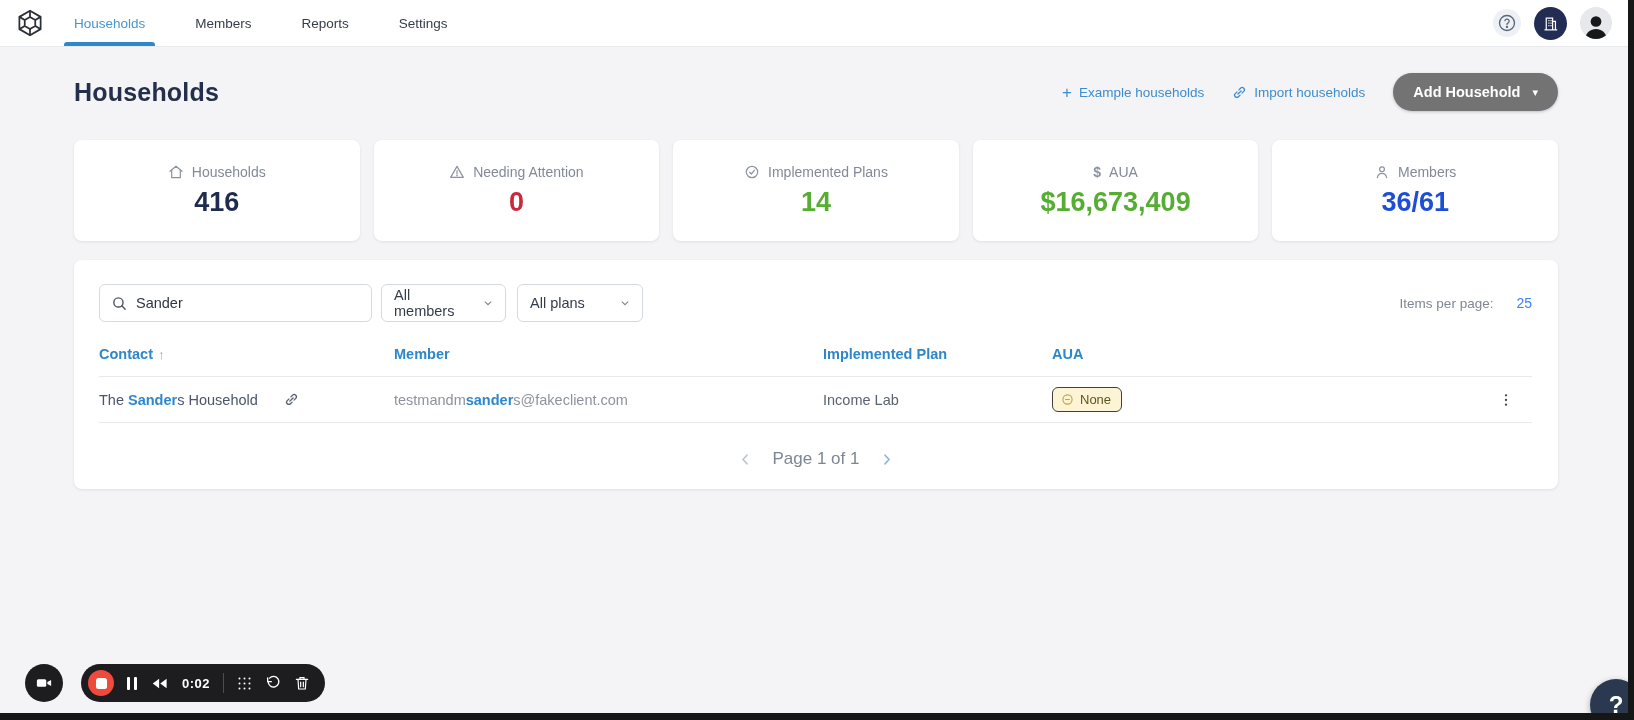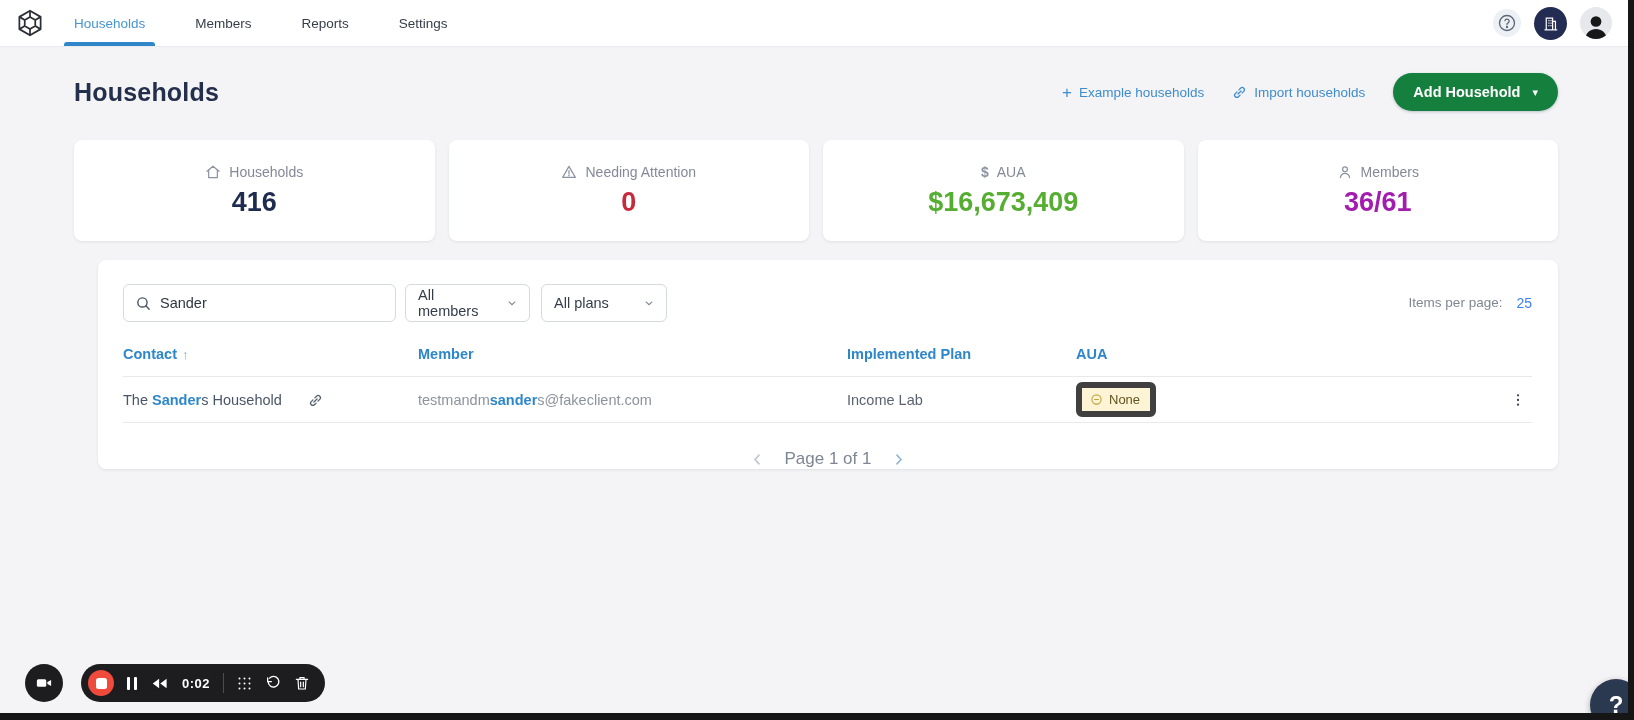--- a/index.html
+++ b/index.html
@@ -40,76 +40,76 @@
     display: flex; align-items: flex-end; justify-content: center; overflow: hidden; cursor: pointer;
   }
   
   .page-header { margin: 26px 76px 0 74px; display: flex; align-items: center; }
   .page-title { font-size: 25px; font-weight: 700; color: #232f4b; letter-spacing: .2px; }
   .header-actions { margin-left: auto; display: flex; align-items: center; gap: 28px; }
   .hlink { display: flex; align-items: center; gap: 7px; color: #3e8ccc; font-size: 13.5px; cursor: pointer; text-decoration: none; }
   .plus-glyph { font-size: 17px; line-height: 1; font-weight: 400; }
   .btn-primary {
     height: 38px; padding: 0 20px; border: none; border-radius: 19px;
-    background: #15803d; color: #fff; font-family: inherit; font-size: 14.5px; font-weight: 700;
+    background: #737373; color: #fff; font-family: inherit; font-size: 14.5px; font-weight: 700;
     display: flex; align-items: center; gap: 12px; cursor: pointer;
     box-shadow: 0 1px 3px rgba(20,40,80,.25);
   }
   .caret { font-size: 11px; }
   
   .stats-row { margin: 29px 76px 0 74px; display: flex; gap: 14px; }
   .stat-card {
     flex: 1; height: 101px; background: #fff; border-radius: 8px;
     box-shadow: 0 1px 3px rgba(25,35,55,.09);
     display: flex; flex-direction: column; align-items: center; justify-content: center; gap: 7px;
   }
   .stat-label { display: flex; align-items: center; gap: 8px; color: #828a98; font-size: 14px; }
   .stat-label .sicon { display: flex; color: #8a92a0; }
   .dollar-glyph { font-size: 14px; font-weight: 600; color: #8a92a0; }
   .stat-value { font-size: 27px; font-weight: 700; }
   
   .panel {
-    margin: 19px 76px 0 98px; background: #fff; border-radius: 8px;
-    box-shadow: 0 1px 3px rgba(25,35,55,.09); 
+    margin: 19px 76px 0 74px; background: #fff; border-radius: 8px;
+    box-shadow: 0 1px 3px rgba(25,35,55,.09); padding-bottom: 20px;
   }
   .filter-row { display: flex; align-items: center; padding: 24px 26px 0 25px; }
   .search-box {
     width: 273px; height: 38px; border: 1px solid #d5dade; border-radius: 6px;
     display: flex; align-items: center; gap: 8px; padding: 0 11px; background: #fff;
   }
   .search-box input {
     border: none; outline: none; flex: 1; font-family: inherit;
     font-size: 14.5px; color: #2f3640; background: transparent;
   }
   .select {
     height: 38px; border: 1px solid #d5dade; border-radius: 6px; background: #fff;
     display: flex; align-items: center; justify-content: space-between; gap: 10px;
     padding: 0 12px; font-size: 14.5px; color: #333c49; cursor: pointer;
   }
   .select.members { width: 125px; margin-left: 9px; }
   .select.plans { width: 126px; margin-left: 11px; }
-  .items-per-page { margin-left: auto; display: flex; gap: 14px; font-size: 13.5px; color: #7f8795; }
+  .items-per-page { margin-left: auto; display: flex; align-items: center; gap: 23px; font-size: 13.5px; color: #7f8795; }
   .ipp-value { color: #3b82f6; font-size: 14px; cursor: pointer; }
   
   .thead, .trow {
     display: grid;
     grid-template-columns: 295px 429px 229px 268px 160px 1fr;
     align-items: center; margin: 0 26px 0 25px;
   }
   .thead { padding: 24px 0 14px 0; border-bottom: 1px solid #e7e9ec; }
   .th { color: #2e87ca; font-weight: 700; font-size: 14.5px; display: flex; align-items: center; gap: 5px; cursor: pointer; }
   .sort-arrow { color: #7da9cc; font-size: 13px; }
   .trow { height: 46px; border-bottom: 1px solid #e7e9ec; font-size: 14.5px; }
-  .cell-household { color: #4a5568; display: flex; align-items: flex-end; gap: 26px; }
+  .cell-household { color: #4a5568; display: flex; align-items: flex-start; gap: 26px; }
   .cell-contact { color: #8d939d; }
   .match { color: #2e87ca; font-weight: 700; }
   .cell-member { color: #5a6370; }
   .badge {
     display: inline-flex; align-items: center; gap: 6px; width: fit-content;
-    background: #fcf4d4; border: 6px solid #404040; border-radius: 6px;
+    background: #fcf4d4; border: 1px solid #404040; border-radius: 6px;
     padding: 4px 10px 4px 8px; font-size: 13px; color: #5f5420; cursor: pointer;
   }
   .kebab { justify-self: center; width: 20px; height: 20px; display: flex; align-items: center; justify-content: center; cursor: pointer; color: #3c4454; }
   .link-icon { display: flex; color: #566070; cursor: pointer; }
   
   .pagination { display: flex; align-items: center; justify-content: center; gap: 20px; margin-top: 26px; }
   .page-chevron { display: flex; cursor: pointer; }
   .page-chevron.prev { color: #bcc4cd; }
   .page-chevron.next { color: #8fb3d4; }
   .page-label { color: #7d8694; font-size: 17px; }
@@ -230,36 +230,48 @@
             <path d="M12 10v4.5"></path>
             <circle cx="12" cy="17.2" r=".4" fill="currentColor"></circle>
         </svg>
       </span>
       <span>Needing Attention</span>
     </div>
     <div class="stat-value" style="color: rgb(198, 42, 60);">0</div>
   </div>
   <div class="stat-card">
     <div class="stat-label">
+      <span class="sicon">
+        <svg width="16" height="16" viewBox="0 0 24 24" fill="none" stroke="currentColor" stroke-width="1.8" stroke-linecap="round" stroke-linejoin="round">
+          <circle cx="12" cy="12" r="8.5"></circle>
+            <path d="M8.5 12.4 11 15l4.5-5.5"></path>
+        </svg>
+      </span>
+      <span>Implemented Plans</span>
+    </div>
+    <div class="stat-value" style="color: rgb(85, 174, 49);">14</div>
+  </div>
+  <div class="stat-card">
+    <div class="stat-label">
       <span class="dollar-glyph">$</span>
       <span>AUA</span>
     </div>
     <div class="stat-value" style="color: rgb(85, 174, 49);">$16,673,409</div>
   </div>
   <div class="stat-card">
     <div class="stat-label">
       <span class="sicon">
         <svg width="16" height="16" viewBox="0 0 24 24" fill="none" stroke="currentColor" stroke-width="1.8" stroke-linecap="round">
           <circle cx="12" cy="8" r="3.6"></circle>
             <path d="M5 20.5c1-4.2 3.9-6.3 7-6.3s6 2.1 7 6.3"></path>
         </svg>
       </span>
       <span>Members</span>
     </div>
-    <div class="stat-value" style="color: #a21caf;">36/61</div>
+    <div class="stat-value" style="color: #1d4ed8;">36/61</div>
   </div>
 </div>
 
 <div class="panel">
   <div class="filter-row">
     <div class="search-box">
       <span class="sicon" style="display:flex;color:#4a5564">
         <svg width="17" height="17" viewBox="0 0 24 24" fill="none" stroke="currentColor" stroke-width="2" stroke-linecap="round">
           <circle cx="10.5" cy="10.5" r="6.5"></circle>
             <path d="M15.3 15.3 20 20"></path>

